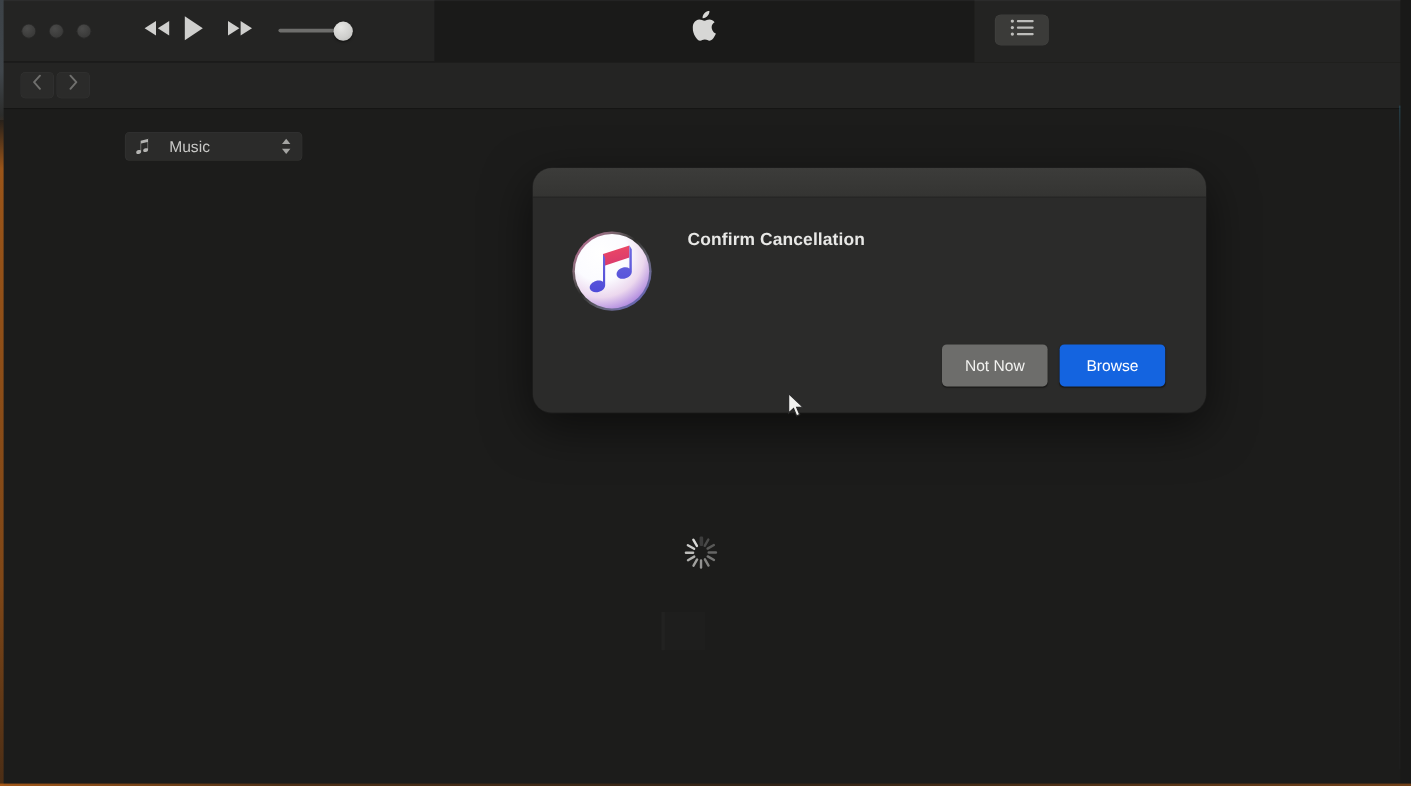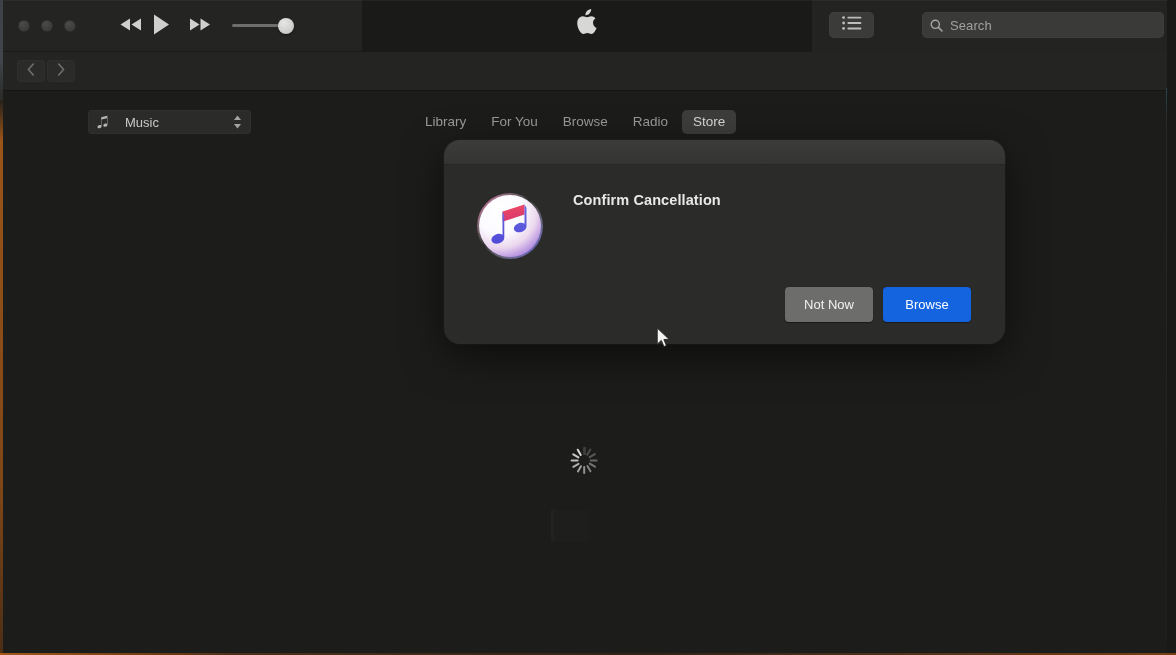--- a/index.html
+++ b/index.html
@@ -184,22 +184,22 @@
     border-radius: 4px;
     background: #2b2b2a;
     box-shadow: inset 0 0 0 0.5px rgba(255,255,255,0.04);
     display: flex; align-items: center; justify-content: center;
     cursor: default;
   }
   .nav-arrow svg { fill: #6f6f6d; }
 
   .library-popup {
     position: absolute;
-    left: 88px; top: 58px;
-    width: 163px; height: 24px;
+    left: 104px; top: 58px;
+    width: 148px; height: 24px;
     border-radius: 4px;
     background: #2b2b2a;
     box-shadow: inset 0 0 0 0.5px rgba(255,255,255,0.05);
     display: flex;
     align-items: center;
     cursor: default;
   }
   .library-popup .note-icon {
     margin-left: 9px; margin-right: 2px;
     display: flex; align-items: center;
@@ -443,29 +443,20 @@
           <circle cx="1.6" cy="1.6" r="1.4" fill="#bdbdbb"></circle>
           <circle cx="1.6" cy="7" r="1.4" fill="#bdbdbb"></circle>
           <circle cx="1.6" cy="12.4" r="1.4" fill="#bdbdbb"></circle>
           <rect x="5.4" y="0.7" width="14" height="1.9" rx="0.9" fill="#bdbdbb"></rect>
           <rect x="5.4" y="6.1" width="14" height="1.9" rx="0.9" fill="#bdbdbb"></rect>
           <rect x="5.4" y="11.5" width="14" height="1.9" rx="0.9" fill="#bdbdbb"></rect>
         </svg>
       </span>
     </div>
 
-    <div class="searchbox">
-      <span class="search-icon">
-        <svg width="13" height="13" viewBox="0 0 13 13">
-          <circle cx="5.3" cy="5.3" r="4.1" fill="none" stroke="#a6a6a4" stroke-width="1.4"></circle>
-          <line x1="8.4" y1="8.4" x2="12" y2="12" stroke="#a6a6a4" stroke-width="1.5" stroke-linecap="round"></line>
-        </svg>
-      </span>
-      <span class="search-placeholder">Search</span>
-    </div>
   </div>
 
   <div class="navbar">
     <div class="nav-arrows">
       <div class="nav-arrow">
         <span>
           <svg width="8" height="13" viewBox="0 0 8 13">
             <polyline points="6.3,1 1.4,6.5 6.3,12" fill="none" stroke="#6f6f6d" stroke-width="1.6" stroke-linecap="round" stroke-linejoin="round"></polyline>
           </svg>
         </span>
@@ -487,27 +478,20 @@
       </span>
       <span class="lp-label">Music</span>
       <span class="chev">
         <svg width="9" height="14" viewBox="0 0 9 14">
           <polygon points="4.5,0.6 8,5 1,5" fill="#a4a4a2"></polygon>
           <polygon points="4.5,13.4 8,9 1,9" fill="#a4a4a2"></polygon>
         </svg>
       </span>
     </div>
 
-    <div class="tabs">
-      <div class="tab">Library</div>
-      <div class="tab">For You</div>
-      <div class="tab">Browse</div>
-      <div class="tab">Radio</div>
-      <div class="tab active">Store</div>
-    </div>
   </div>
 
   <div class="sheet">
     <div class="sheet-titlebar"></div>
     <div class="sheet-body">
       <div class="sheet-inner">
         <div class="itunes-icon">
           <svg width="70" height="70" viewBox="0 0 70 70">
             <defs>
               <radialGradient id="itRing" cx="34%" cy="26%" r="78%">

